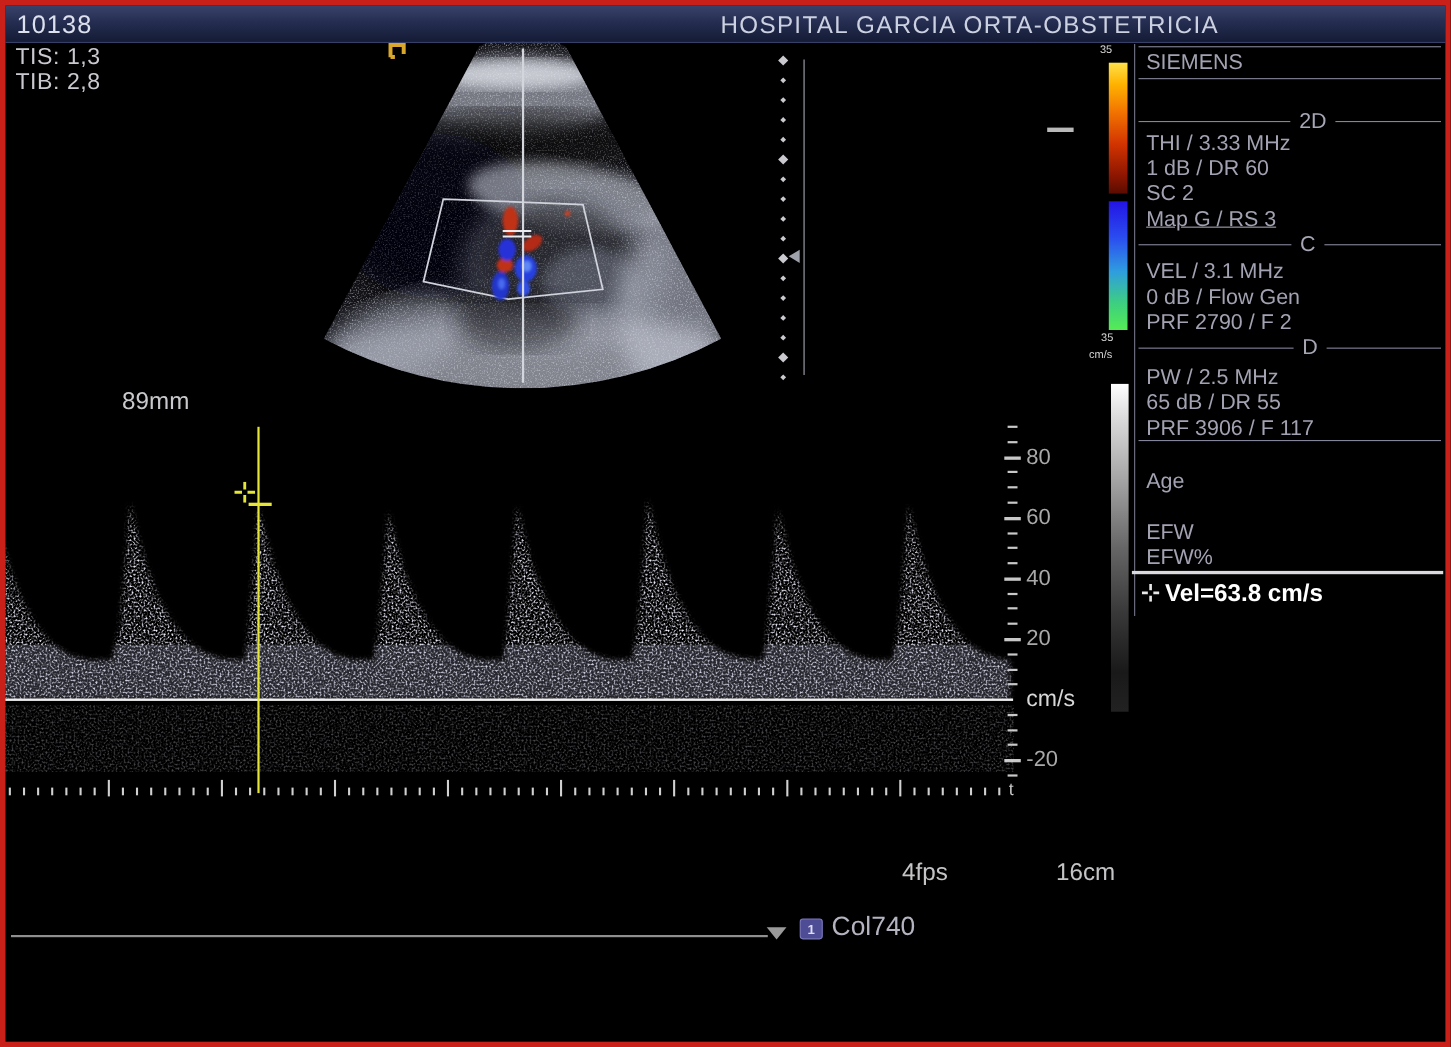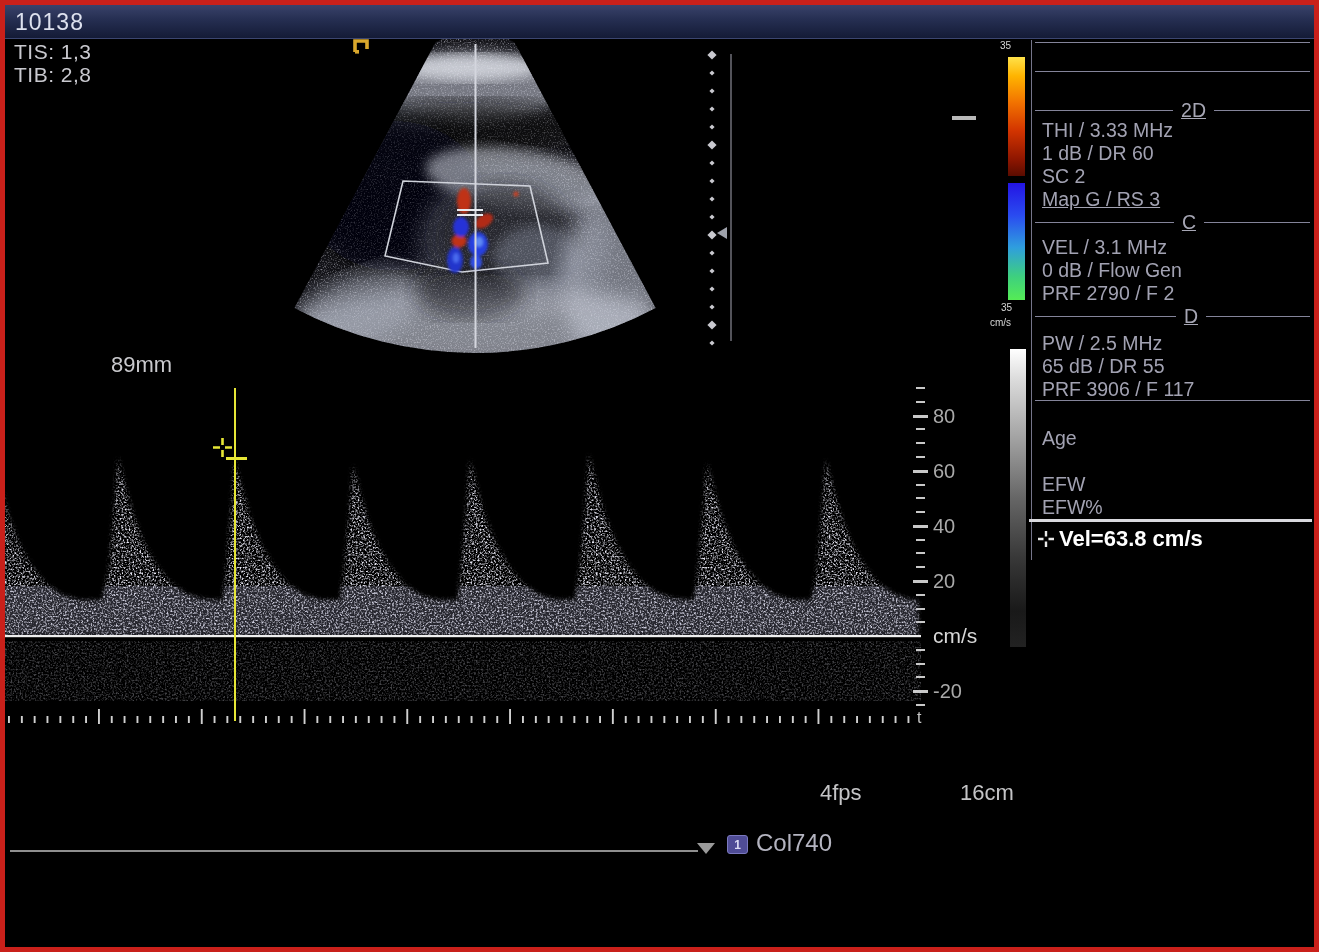--- a/index.html
+++ b/index.html
@@ -12,21 +12,21 @@
           background:linear-gradient(180deg,#39426a 0%,#252e51 45%,#141b36 100%);
           border-bottom:1px solid #3c4670;}
   .patient-id{position:absolute;left:10px;top:4px;font-size:23px;color:#dde1ee;letter-spacing:1px;}
   .title{position:absolute;left:650px;top:5px;font-size:22px;color:#ccd1e1;letter-spacing:1.2px;}
   .safety{position:absolute;left:14px;top:40px;font-size:21px;color:#c9c9cf;line-height:23px;letter-spacing:.5px;}
   
   .panel{position:absolute;left:1033px;top:38px;width:281px;height:620px;font-size:19.5px;color:#a2a2b2;}
   .panel .edge{position:absolute;left:-2px;top:2px;width:1px;height:520px;background:#75758a;}
   .prow{position:absolute;left:9px;right:4px;height:22px;white-space:nowrap;}
   .pline{position:absolute;left:2px;right:4px;height:1px;background:#84849a;}
-  .psep{position:absolute;left:2px;right:4px;height:20px;display:flex;align-items:center;color:#a6a6b4;text-decoration:underline;}
+  .psep{position:absolute;left:2px;right:4px;height:20px;display:flex;align-items:center;color:#a6a6b4;}
   .psep .l{flex:1;height:1px;background:#84849a;}
   .psep .t{padding:0 8px;font-size:19.5px;}
   .pthick{position:absolute;left:-4px;right:2px;height:3px;background:#d9d9de;}
   .vel-row{position:absolute;left:5px;top:488px;display:flex;align-items:center;gap:5px;
            font-size:22px;font-weight:bold;color:#fff;white-space:nowrap;}
   
   .cb-label{position:absolute;font-size:10px;color:#d6d6d6;}
   .flowbar1{position:absolute;left:1008px;top:57px;width:17px;height:119px;
             background:linear-gradient(180deg,#ffe24a 0%,#ffb400 16%,#f27300 38%,#d23400 62%,#8e1600 86%,#5a0c00 100%);}
   .flowbar2{position:absolute;left:1008px;top:183px;width:17px;height:117px;
@@ -236,39 +236,41 @@
         <polygon points="11.4,299 14,296.4 16.6,299 14,301.6"></polygon>
       </g>
     <line x1="33" y1="10" x2="33" y2="297" stroke="#6f6f78" stroke-width="1.5"></line>
     <polygon points="19,189 29,183 29,195" fill="#9fa2ab"></polygon>
   </svg>
 
   <div class="red-frame"></div>
 
   <div class="topbar">
     <div class="patient-id">10138</div>
+    <div class="title">HOSPITAL GARCIA ORTA-OBSTETRICIA</div>
   </div>
 
   <div class="safety">
     <div>TIS: 1,3</div>
     <div>TIB: 2,8</div>
   </div>
 
   <div class="gain-dash"></div>
 
   <div class="cb-label" style="left:1000px;top:40px;">35</div>
   <div class="flowbar1"></div>
   <div class="flowbar2"></div>
   <div class="cb-label" style="left:1001px;top:302px;">35</div>
   <div class="cb-label" style="left:990px;top:317px;">cm/s</div>
   <div class="graybar"></div>
 
   <div class="panel">
     <div class="edge"></div>
     <div class="pline" style="top:4px;"></div>
+    <div class="prow" style="top:8px;">SIEMENS</div>
     <div class="pline" style="top:33px;"></div>
 
     <div class="psep" style="top:62px;">
       <span class="l"></span>
         <span class="t">2D</span>
         <span class="l" style="max-width:96px;"></span>
     </div>
     <div class="prow" style="top:81px;">THI / 3.33 MHz</div>
     <div class="prow" style="top:104px;">1 dB / DR 60</div>
     <div class="prow" style="top:127px;">SC 2</div>

